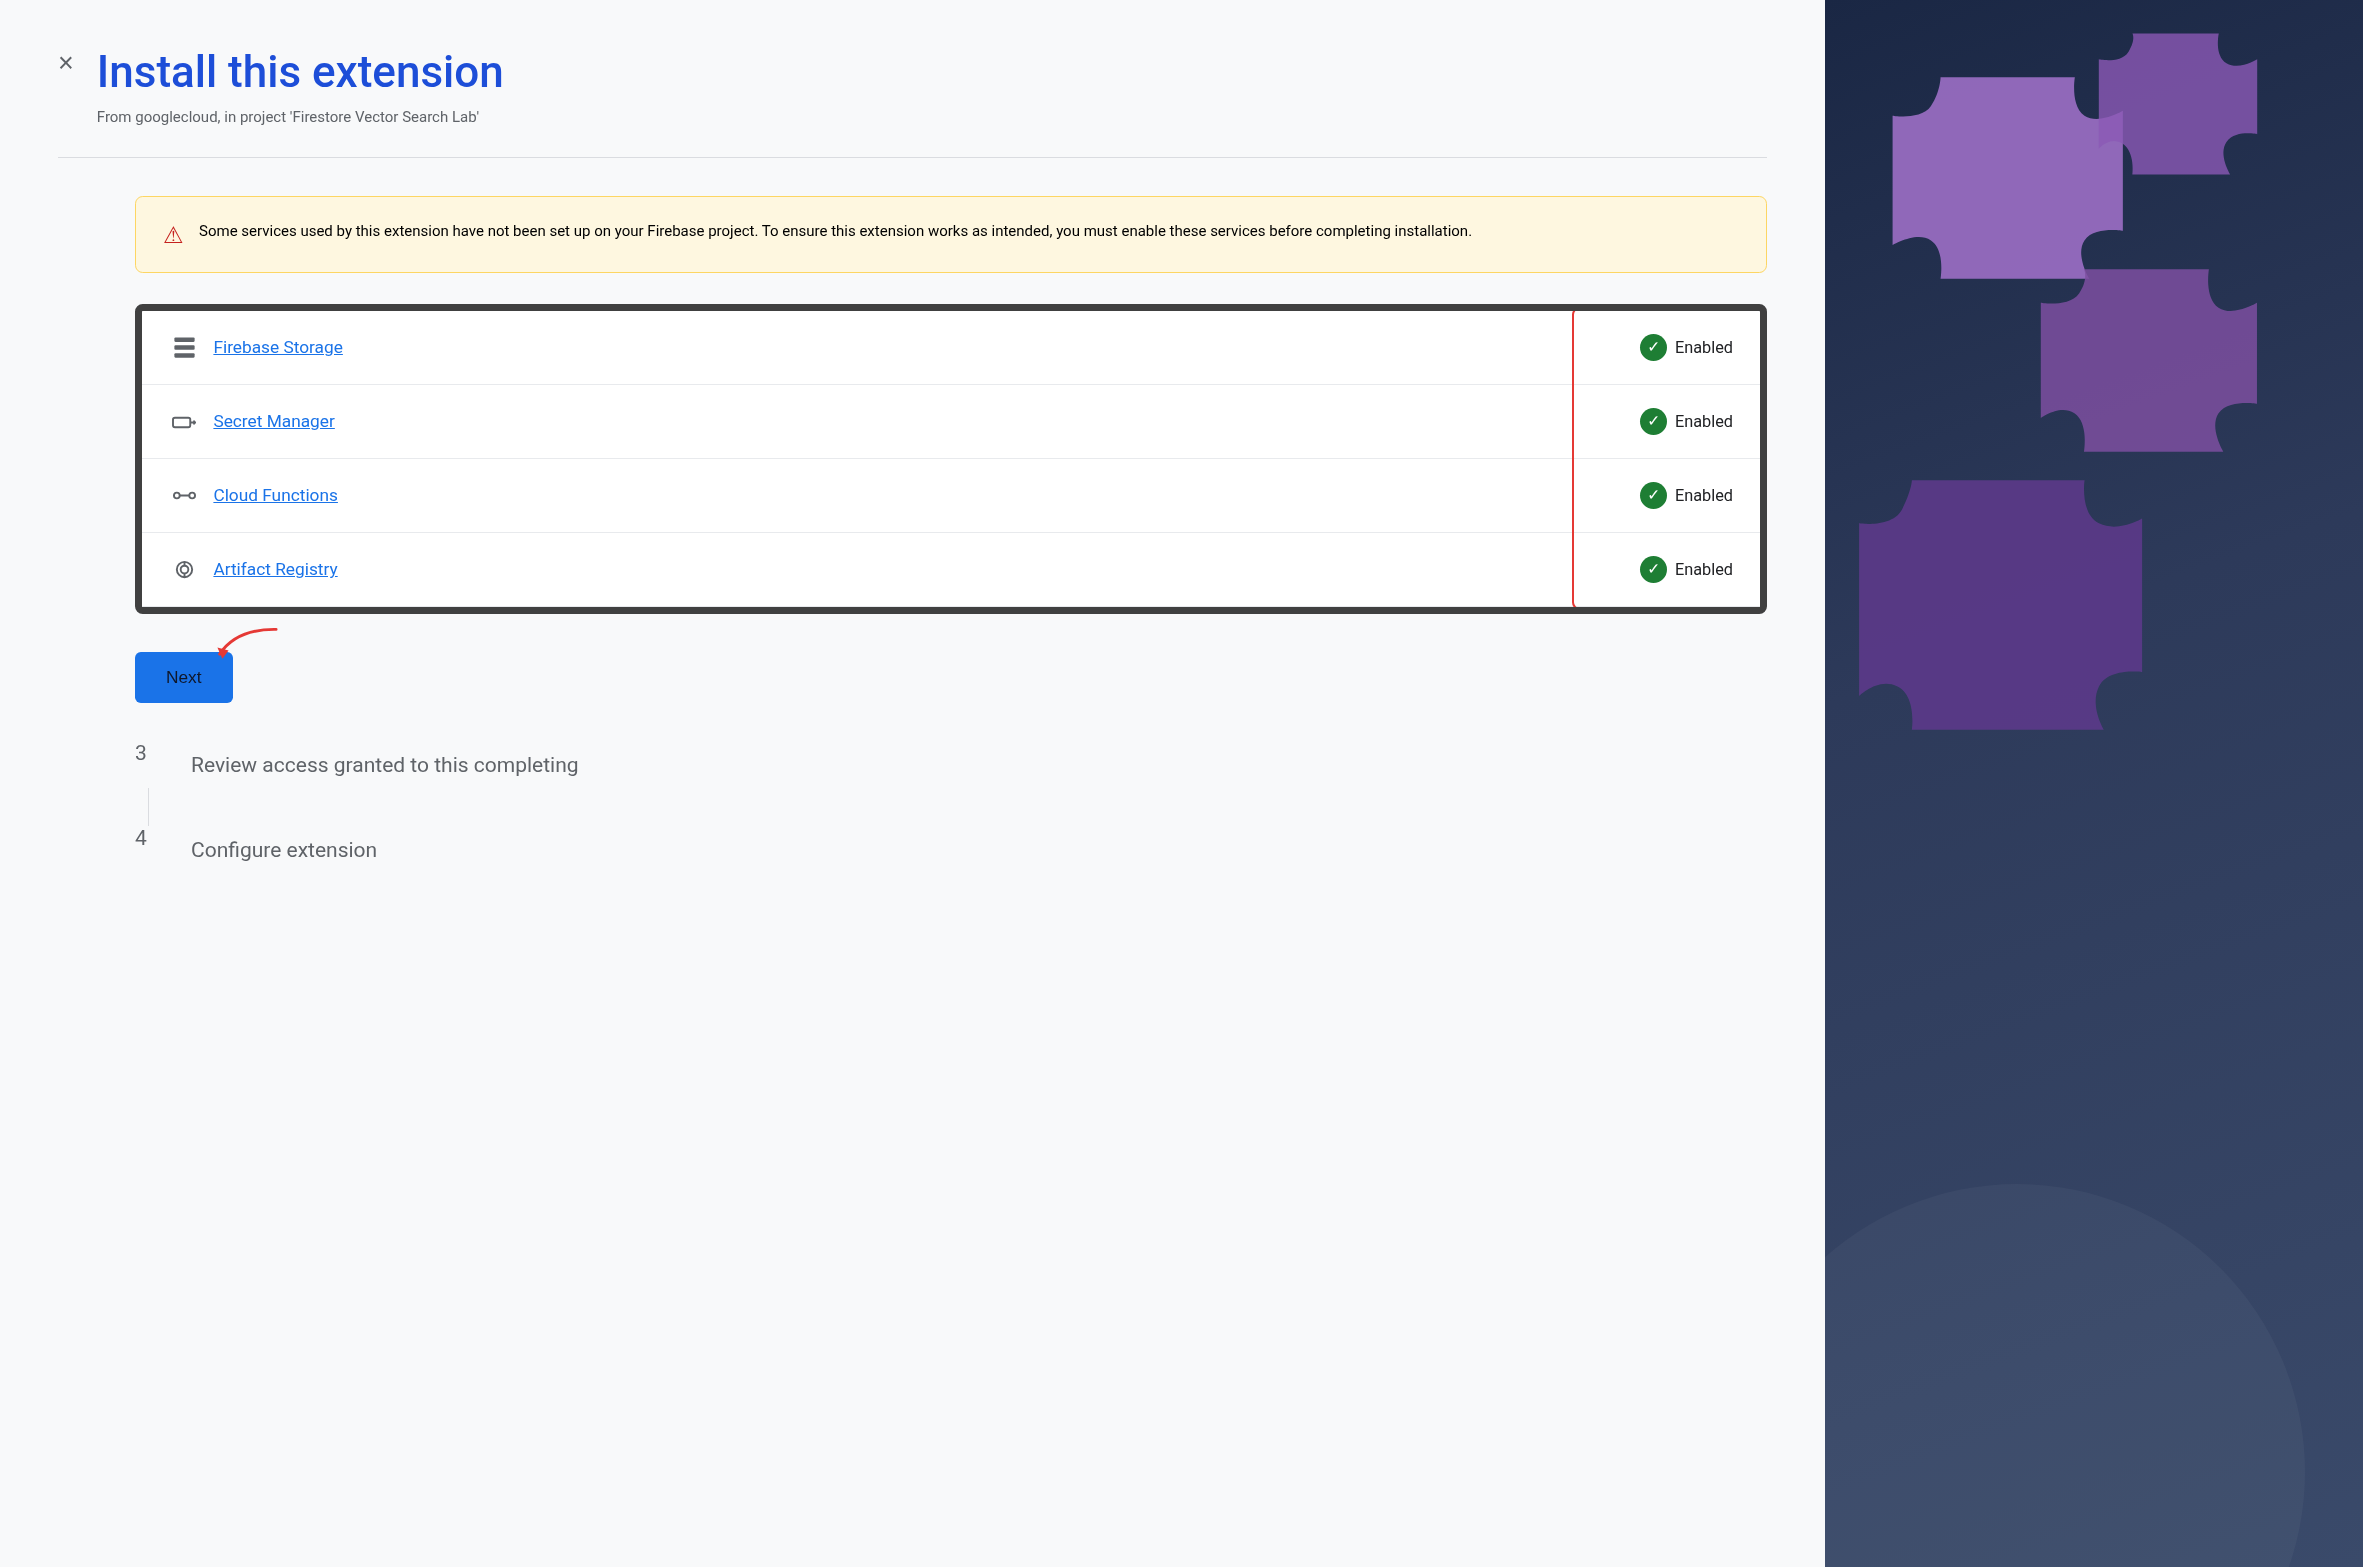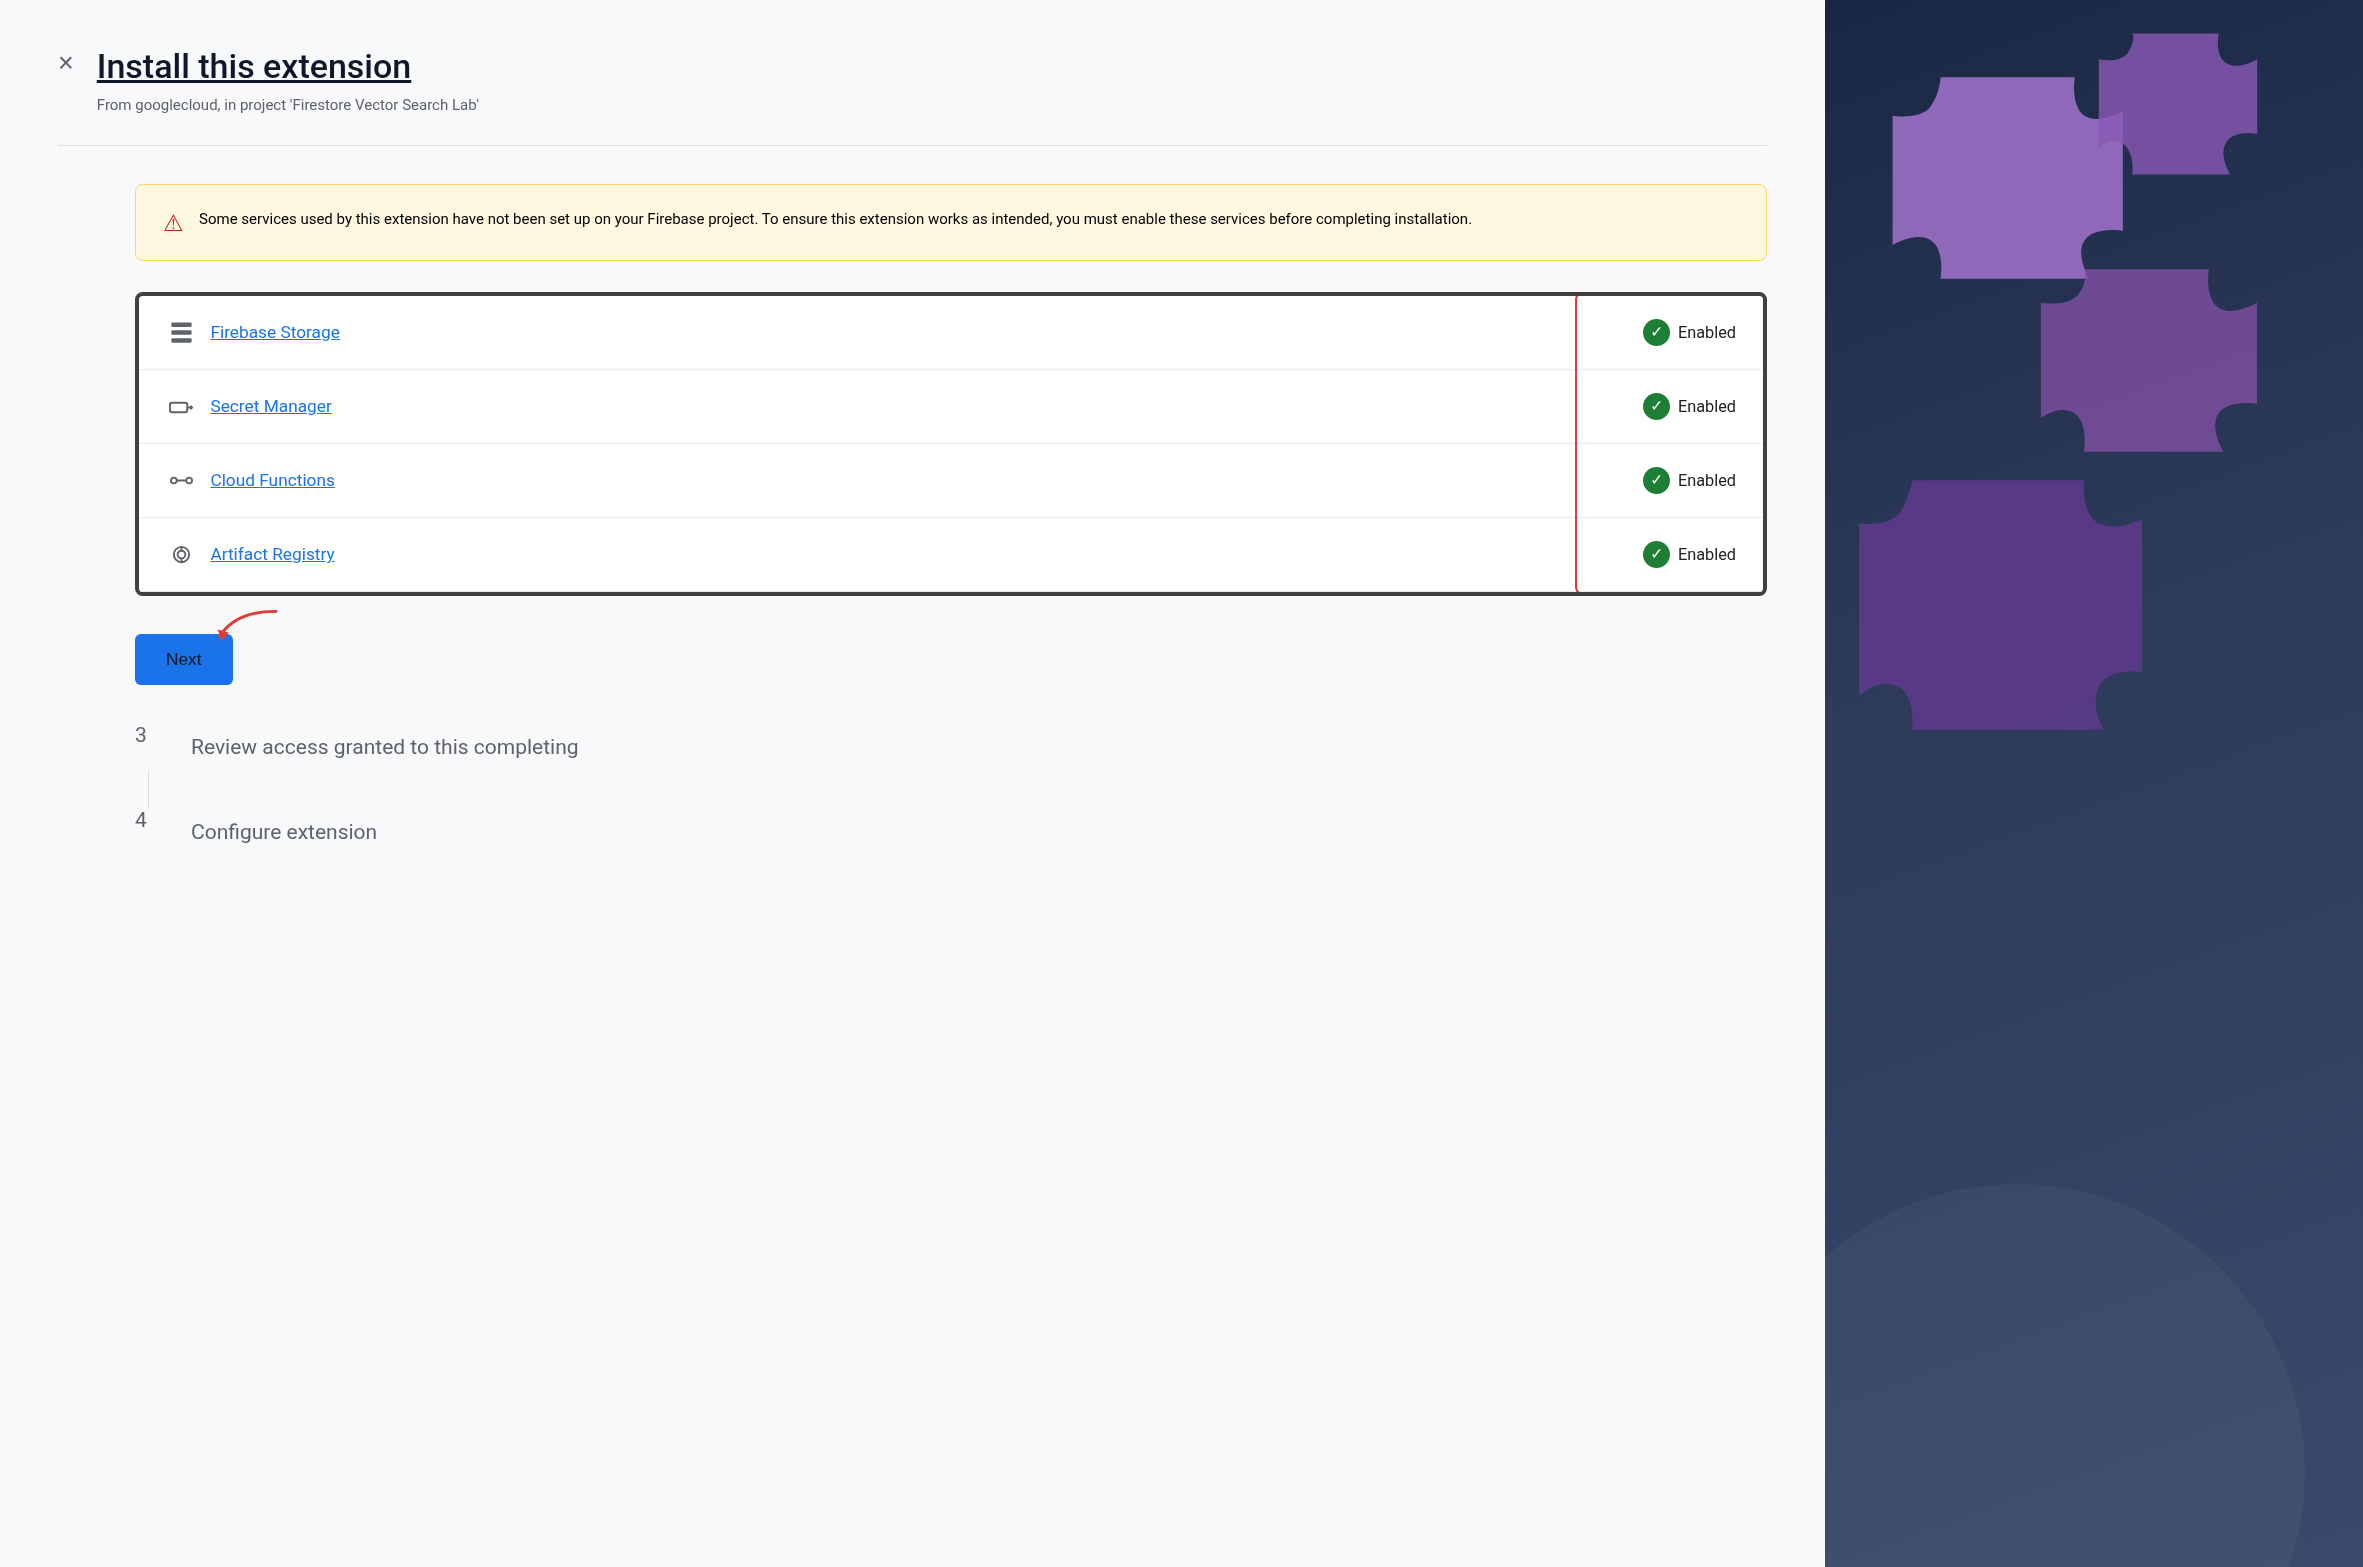--- a/index.html
+++ b/index.html
@@ -31,25 +31,24 @@
       border: none;
       cursor: pointer;
       font-size: 27px;
       color: #5f6368;
       margin-right: 23px;
       margin-top: 3.8px;
       line-height: 1;
     }
 
     .header-text h1 {
-      font-size: 34px;
+      font-size: 44px;
       font-weight: 500;
-      color: #0f172a;
+      color: #1d4ed8;
       line-height: 1.2;
-      text-decoration: underline;
     }
 
     .header-text p {
       font-size: 15px;
       color: #5f6368;
       margin-top: 9px;
     }
 
     .divider {
       height: 1px;
@@ -80,21 +79,21 @@
     }
 
     .warning-text {
       font-size: 15px;
       color: #000000;
       line-height: 1.5;
     }
 
     .services-card {
       background: #fff;
-      border: 4px solid #404040;
+      border: 7px solid #404040;
       border-radius: 7.7px;
       overflow: hidden;
       margin-bottom: 38px;
       position: relative;
     }
 
     .service-row {
       display: flex;
       align-items: center;
       justify-content: space-between;

